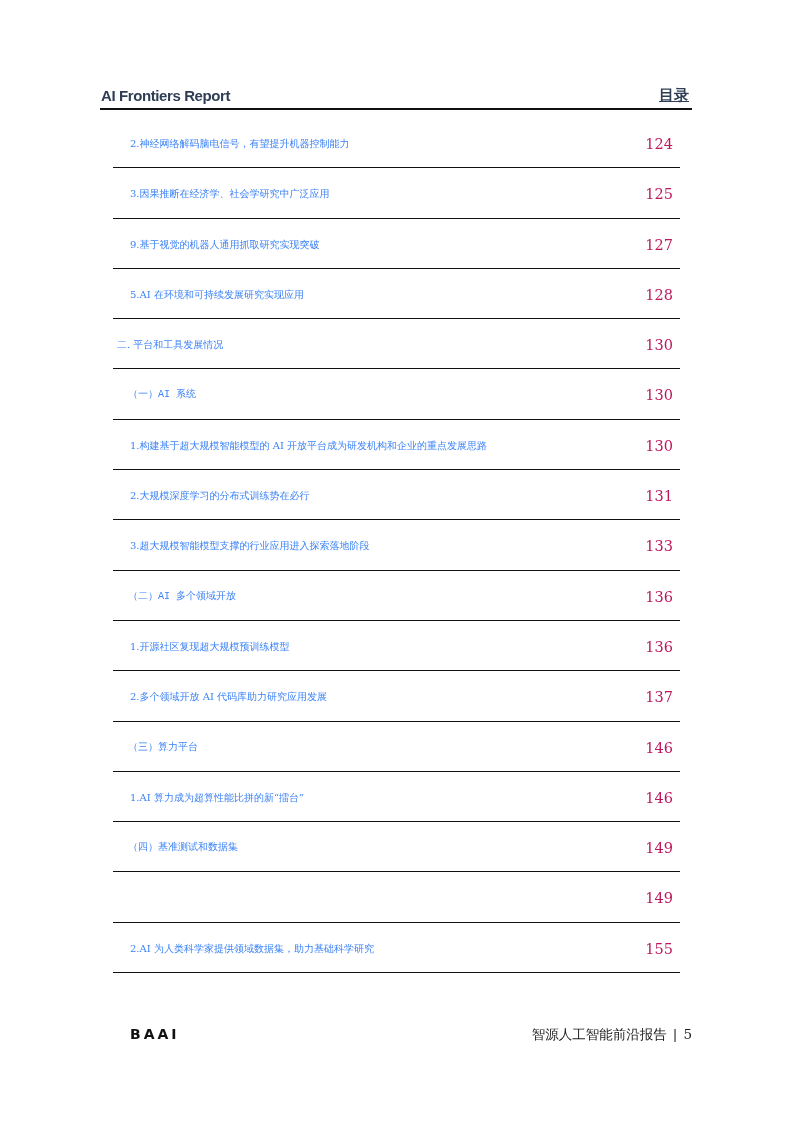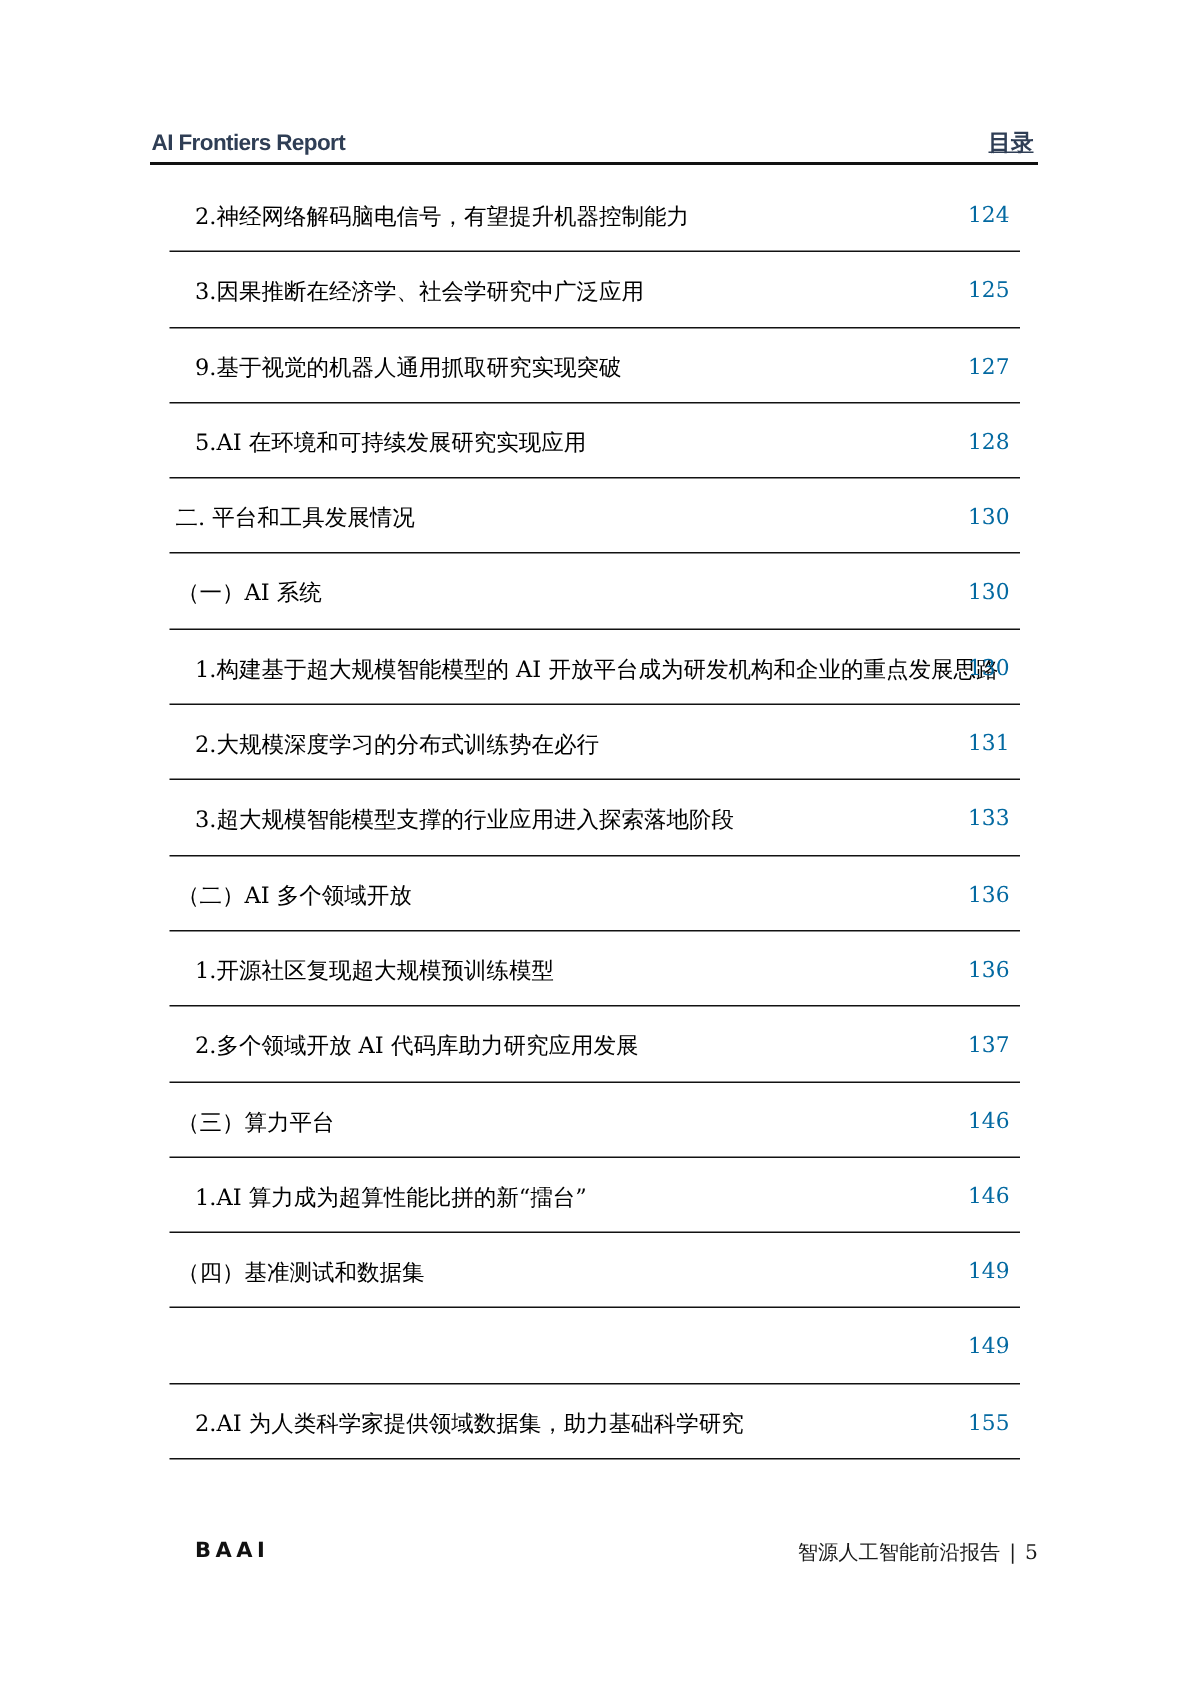--- a/index.html
+++ b/index.html
@@ -52,35 +52,35 @@
     .toc-row {
       position: relative;
       height: 49.3px;
       border-bottom: 1.5px solid #111111;
       box-sizing: content-box;
       cursor: pointer;
     }
     .toc-label {
       position: absolute;
       top: 17px;
-      font-size: 15px;
+      font-size: 10px;
       line-height: 18px;
       white-space: nowrap;
-      color: #000000;
+      color: #3b82f6;
     }
     .toc-row.level-1 .toc-label { left: 4px; }
-    .toc-row.level-2 .toc-label { left: 5px; }
+    .toc-row.level-2 .toc-label { left: 15px; font-family: Liberation Mono, monospace; }
     .toc-row.level-3 .toc-label { left: 17px; }
     .toc-page {
       position: absolute;
       right: 7px;
       top: 17px;
       font-size: 14.5px;
       line-height: 18px;
-      color: #0369a1;
+      color: #be185d;
     }
     .page-footer {
       position: absolute;
       left: 100px;
       top: 1020px;
       width: 592px;
       height: 30px;
     }
     .footer-logo {
       position: absolute;

